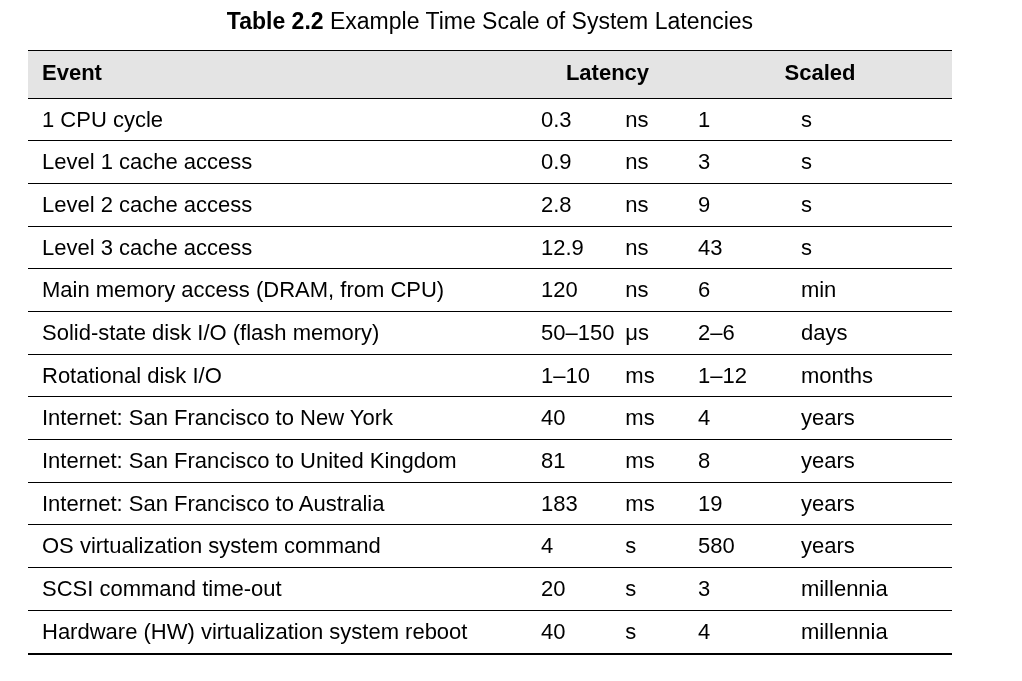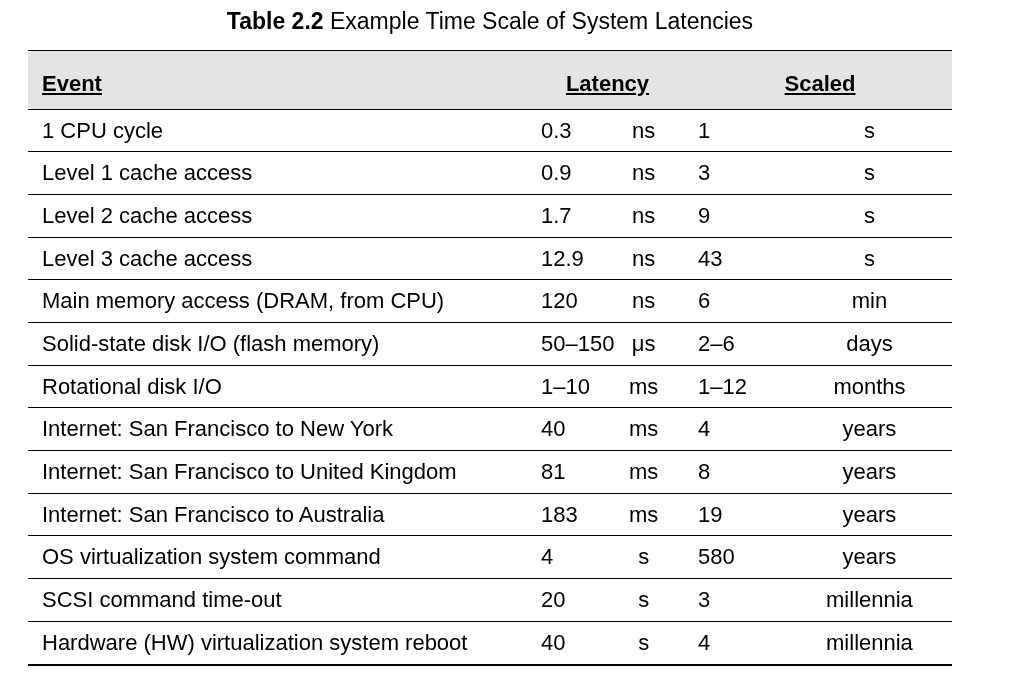--- a/index.html
+++ b/index.html
@@ -37,23 +37,22 @@
 
   thead tr {
     background: #e4e4e4;
     border-top: 1.5px solid #000;
     border-bottom: 1px solid #000;
   }
   thead th {
     font-weight: 700;
     font-size: 22px;
     text-align: left;
-    padding: 20px 10px 12px 14px;
+    padding: 9px 10px 12px 14px;
     vertical-align: middle;
-    text-decoration: underline;
   }
   thead th.h-latency,
   thead th.h-scaled {
     text-align: center;
   }
 
   tbody td {
     font-size: 22px;
     padding: 6px 10px 6px 14px;
     border-bottom: 1px solid #000;
@@ -66,21 +65,21 @@
     border-bottom: 2px solid #000;
   }
 
   td.event {
     white-space: normal;
   }
   td.num {
     padding-right: 4px;
   }
   td.unit {
-    text-align: center;
+    text-align: left;
     padding-left: 6px;
   }
   td.lat-unit { padding-right: 22px; }
   td.sc-unit  { padding-right: 14px; }
 </style>
 </head>
 <body>
 <div class="page">
 
   <p class="caption">
@@ -114,21 +113,21 @@
         </tr>
         <tr>
           <td class="event">Level 1 cache access</td>
           <td class="num">0.9</td>
           <td class="unit lat-unit">ns</td>
           <td class="num">3</td>
           <td class="unit sc-unit">s</td>
         </tr>
         <tr>
           <td class="event">Level 2 cache access</td>
-          <td class="num">1.7</td>
+          <td class="num">2.8</td>
           <td class="unit lat-unit">ns</td>
           <td class="num">9</td>
           <td class="unit sc-unit">s</td>
         </tr>
         <tr>
           <td class="event">Level 3 cache access</td>
           <td class="num">12.9</td>
           <td class="unit lat-unit">ns</td>
           <td class="num">43</td>
           <td class="unit sc-unit">s</td>

